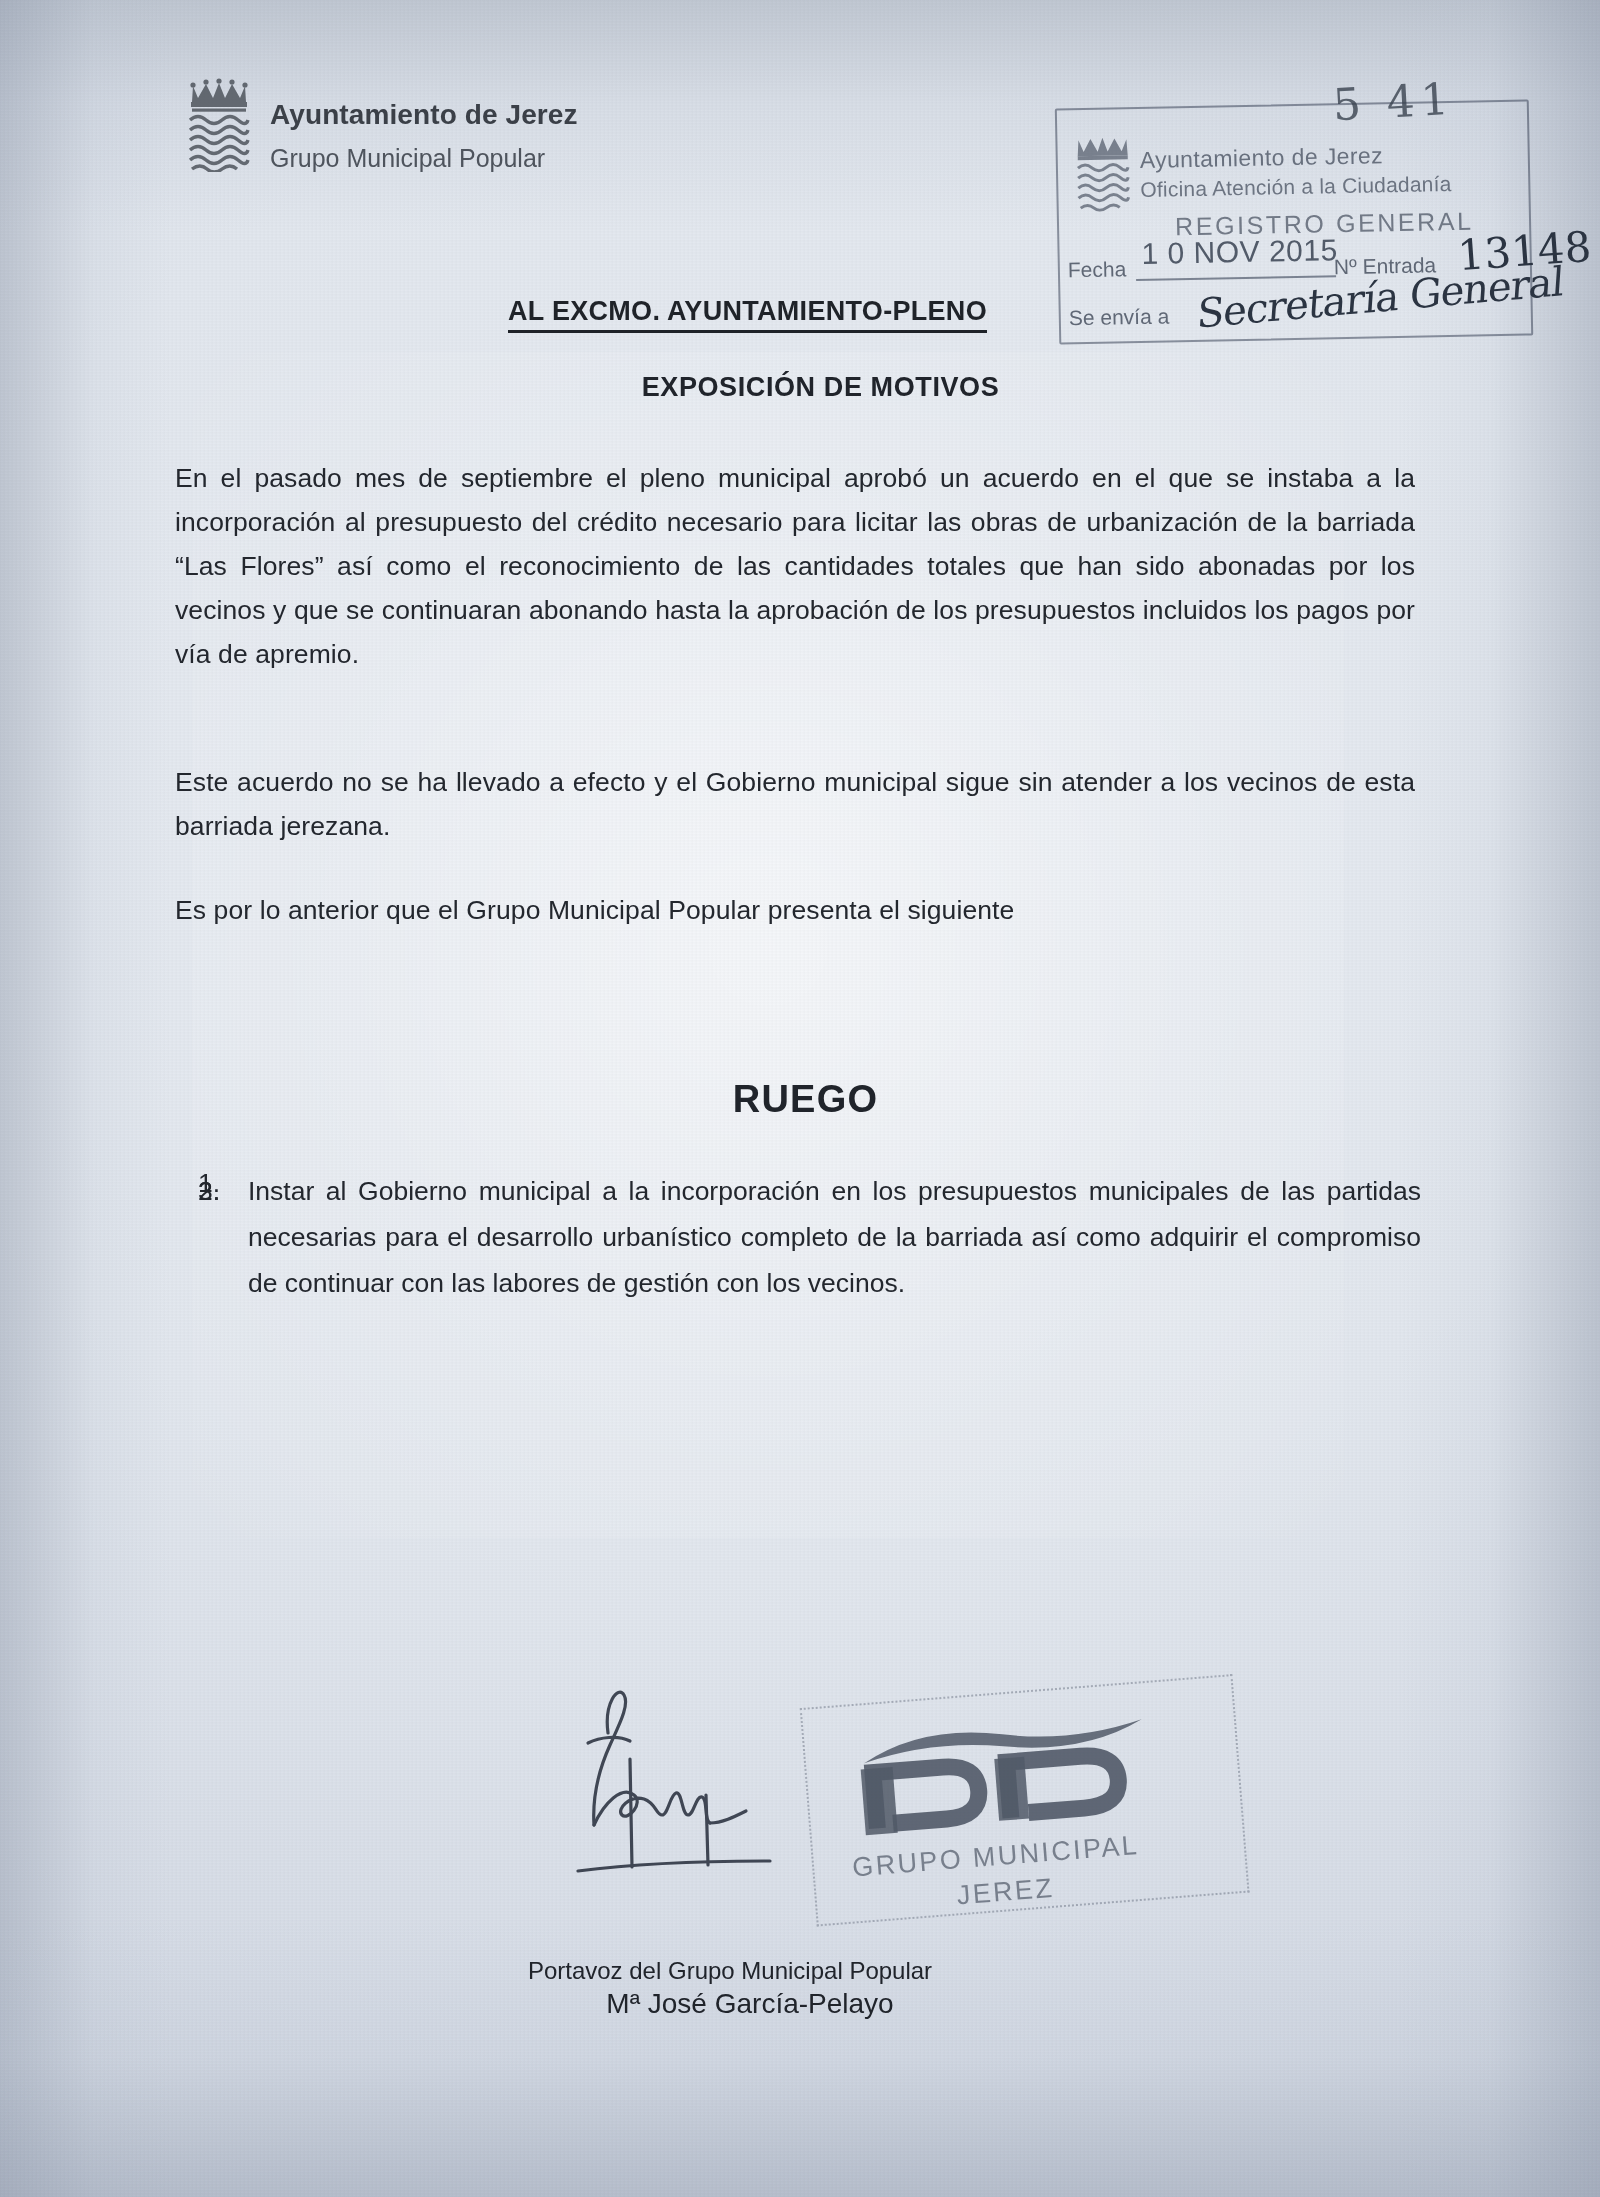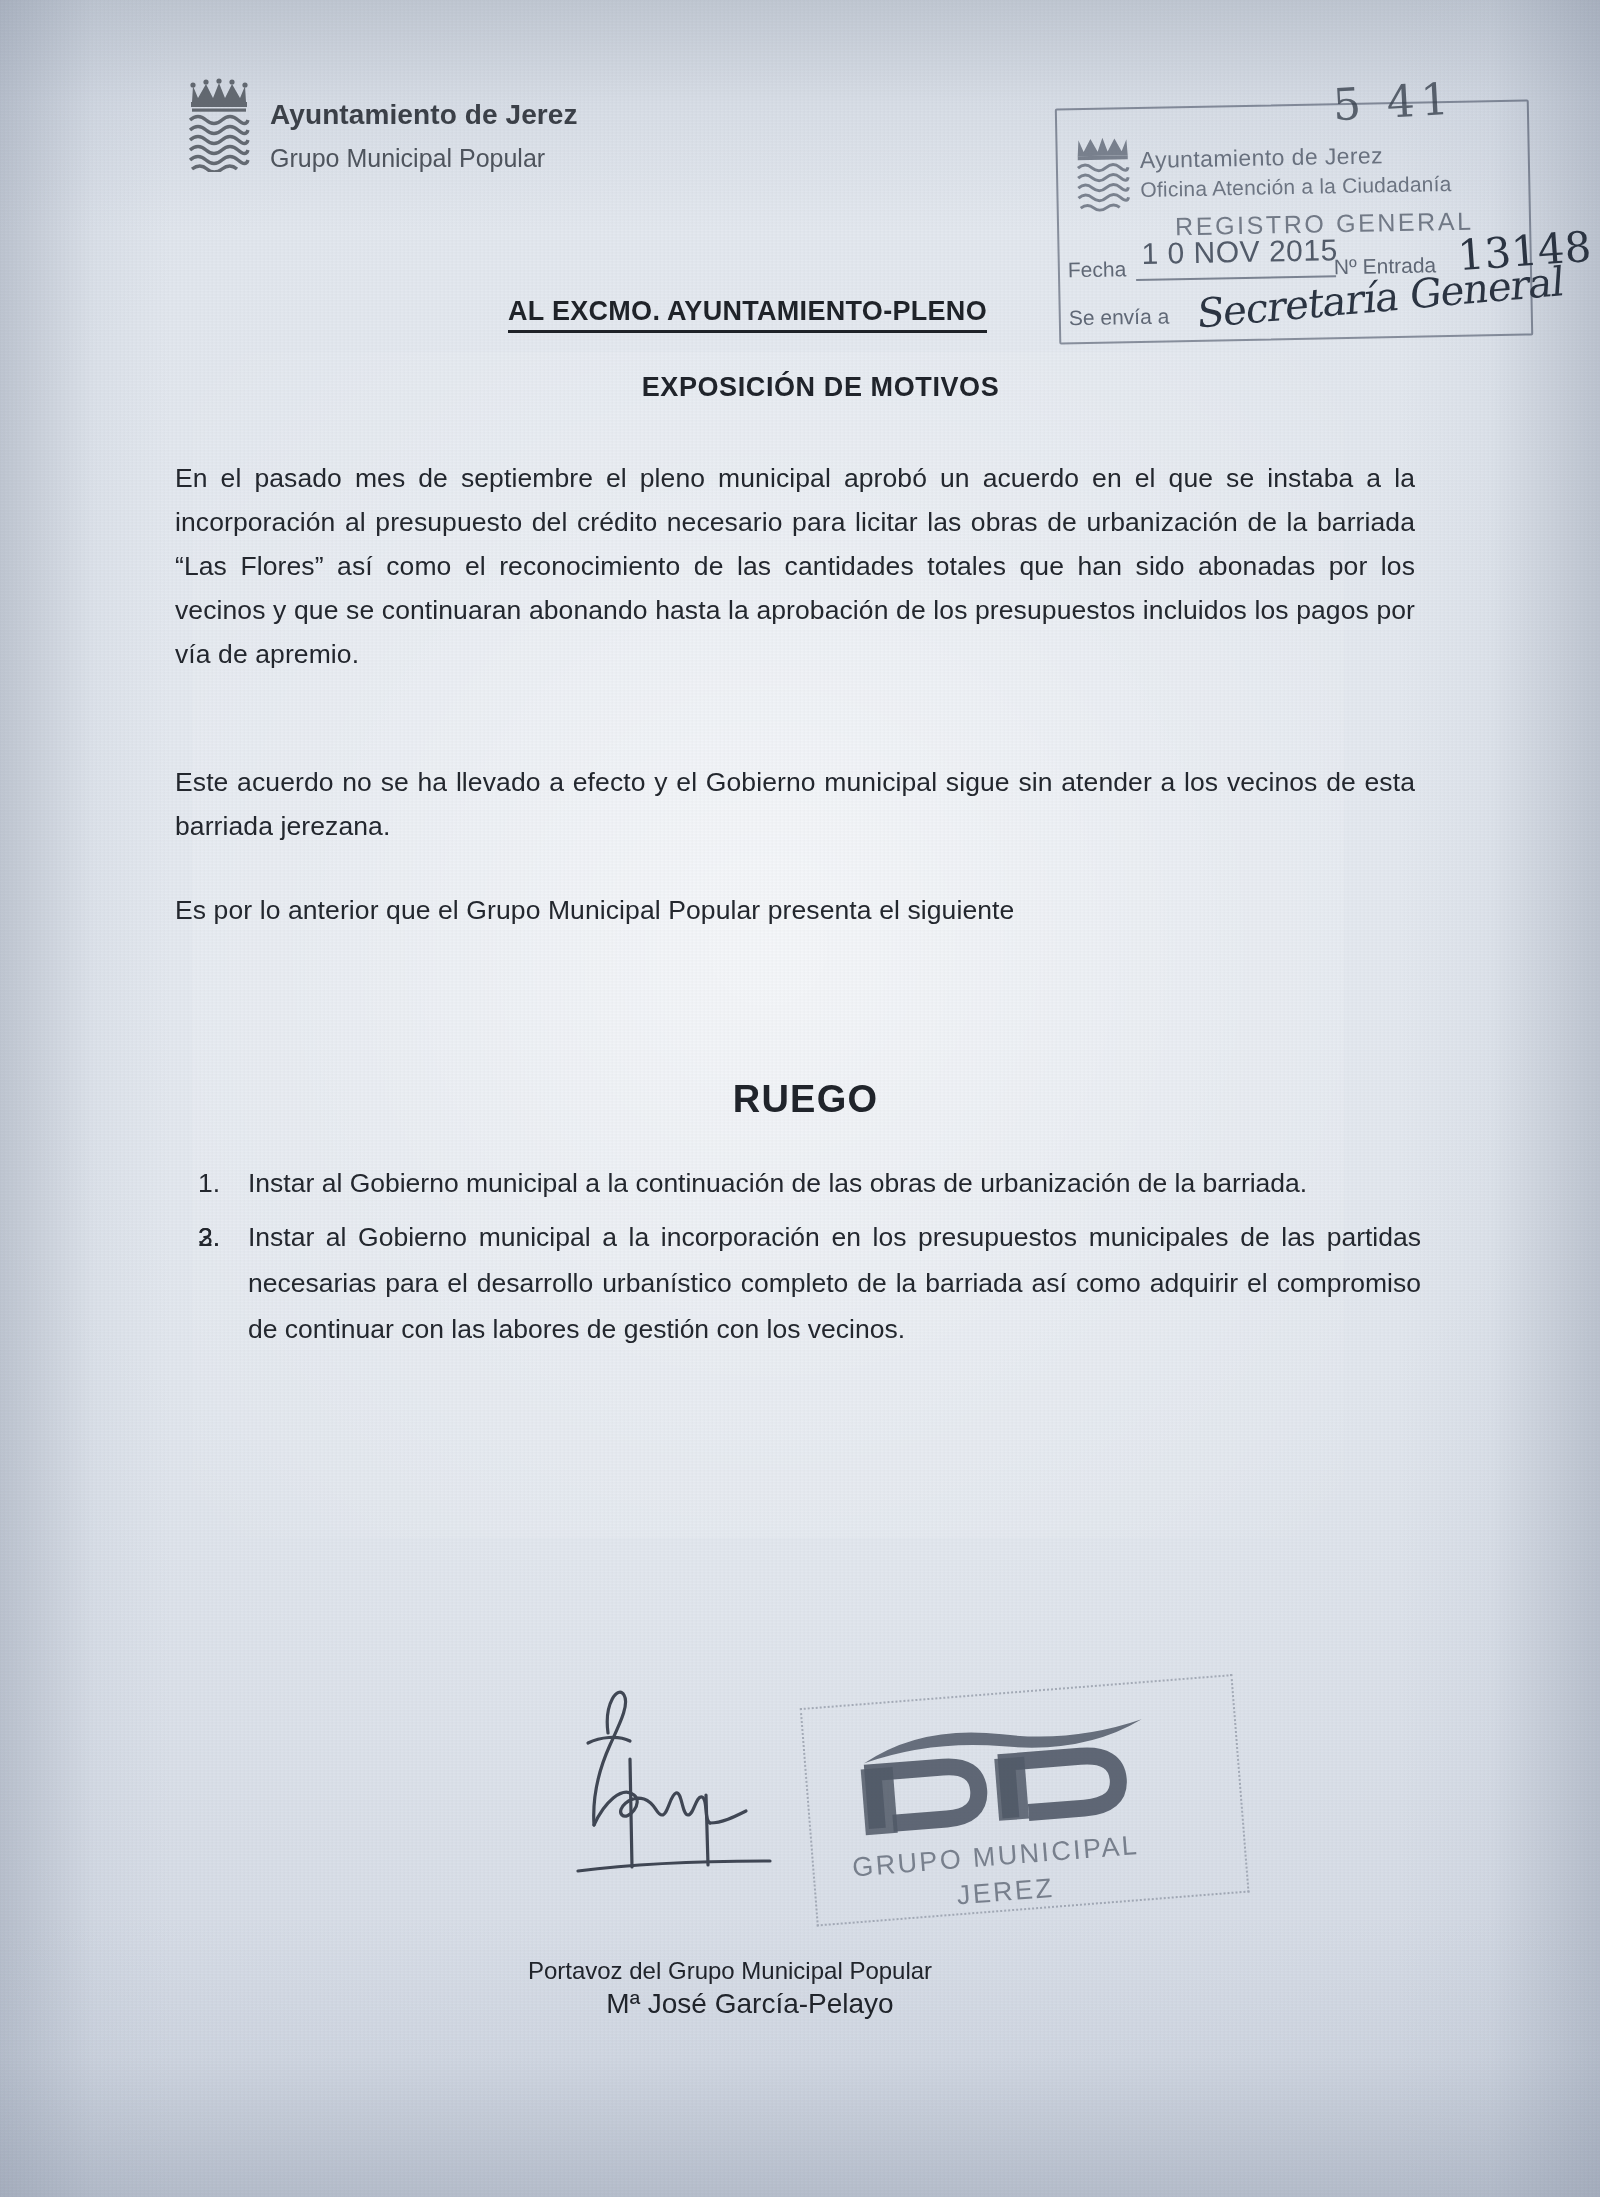--- a/index.html
+++ b/index.html
@@ -438,21 +438,20 @@
     </div>
     <div class="body-block para-2">
       <p>Este acuerdo no se ha llevado a efecto y el Gobierno municipal sigue sin atender a los vecinos de esta barriada jerezana.</p>
     </div>
 
     <div class="ruego-heading">RUEGO</div>
 
     <ol class="ruego-list">
       <li>
         <span class="num">1.</span>
-        <span>Instar al Gobierno municipal a la continuación de las obras de urbanización de la barriada.</span>
       </li>
       <li>
         <span class="num">2.</span>
       </li>
       <li>
         <span class="num">3.</span>
         <span>Instar al Gobierno municipal a la incorporación en los presupuestos municipales de las partidas necesarias para el desarrollo urbanístico completo de la barriada así como adquirir el compromiso de continuar con las labores de gestión con los vecinos.</span>
       </li>
     </ol>
 

